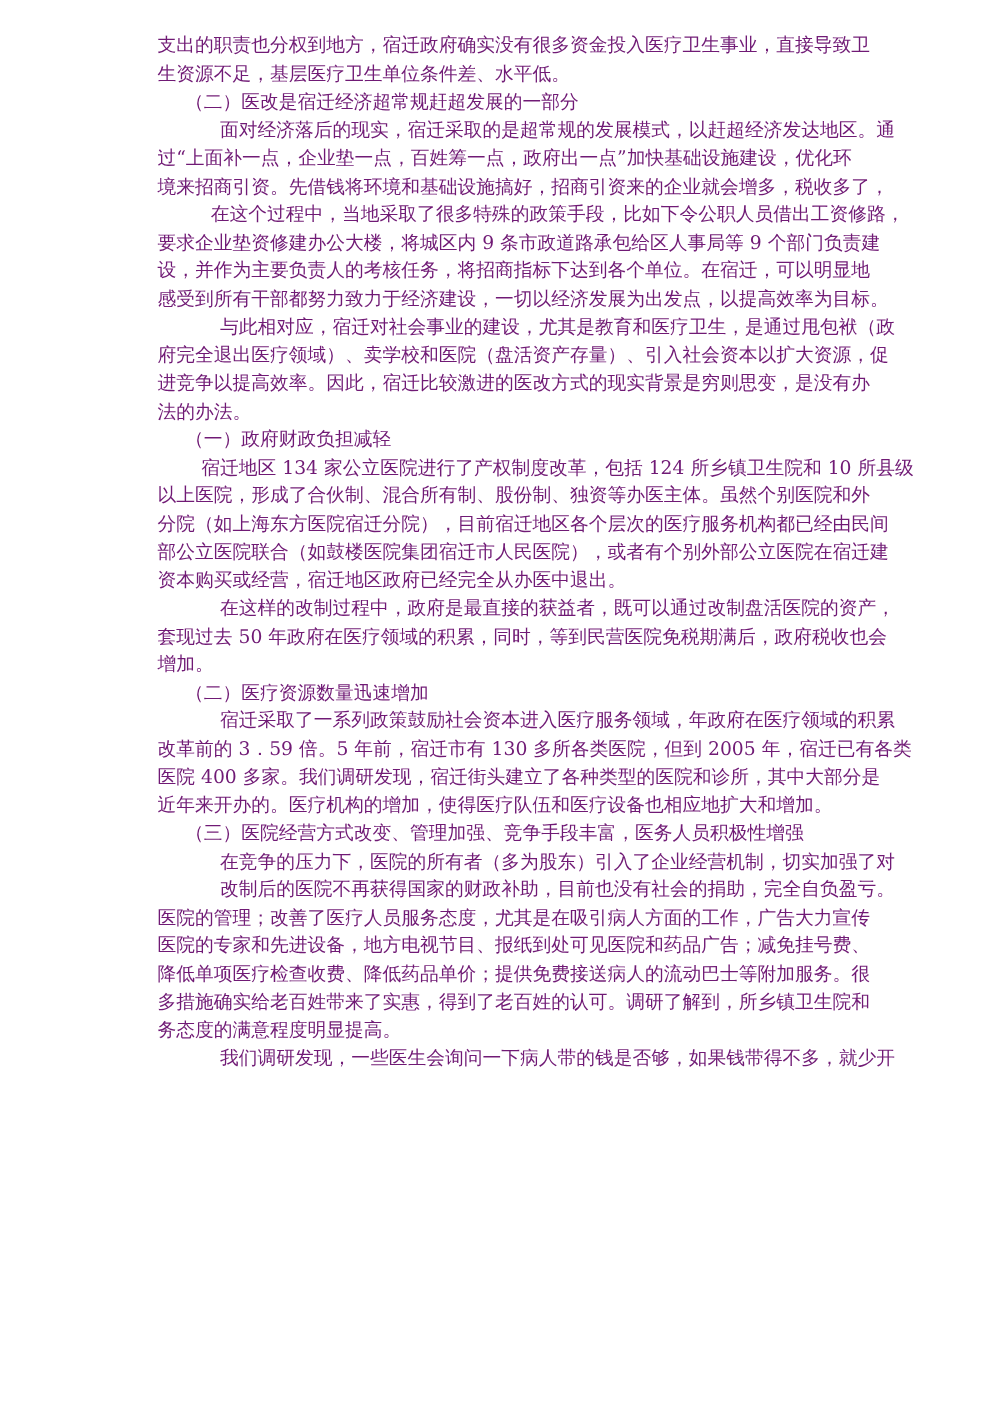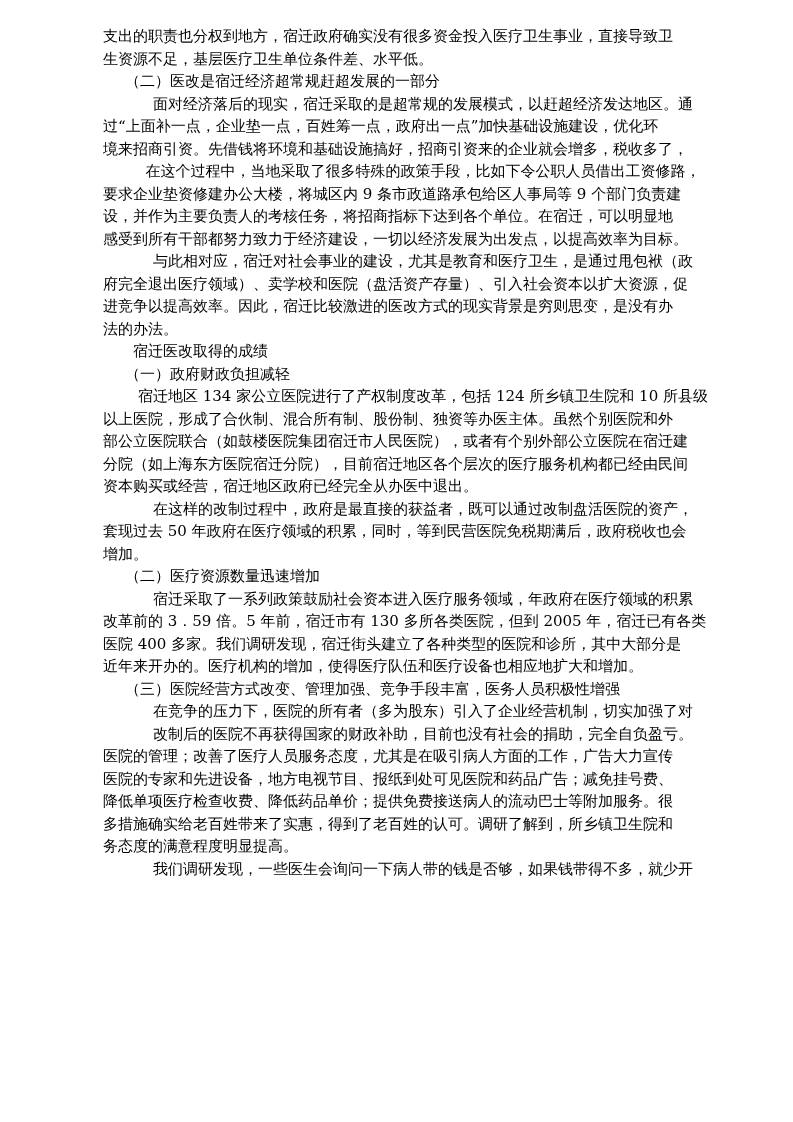--- a/index.html
+++ b/index.html
@@ -1,25 +1,25 @@
 <!DOCTYPE html>
 <html><head>
 <meta charset="utf-8">
 <style>
   html, body { margin: 0; padding: 0; background: #ffffff; }
   body { width: 793px; height: 1122px; position: relative; overflow: hidden; }
   .page {
     position: absolute;
-    left: 103px;
+    left: 126px;
     top: 25px;
     width: 610px;
     font-family: "DejaVu Serif", "Liberation Serif", serif;
     font-size: 15px;
     line-height: 22.5px;
-    color: #000000;
+    color: #701a75;
   }
   .line { white-space: nowrap; height: 22.5px; overflow: visible; }
   .ind { padding-left: 30px; text-align: center; }
   .hd { padding-left: 30px; }
   .hd-sub { padding-left: 22px; }
 </style>
 </head>
 <body>
 
 <div class="page">
@@ -30,26 +30,25 @@
   <div class="line">过“上面补一点，企业垫一点，百姓筹一点，政府出一点”加快基础设施建设，优化环</div>
   <div class="line">境来招商引资。先借钱将环境和基础设施搞好，招商引资来的企业就会增多，税收多了，</div>
   <div class="line ind">在这个过程中，当地采取了很多特殊的政策手段，比如下令公职人员借出工资修路，</div>
   <div class="line">要求企业垫资修建办公大楼，将城区内 9 条市政道路承包给区人事局等 9 个部门负责建</div>
   <div class="line">设，并作为主要负责人的考核任务，将招商指标下达到各个单位。在宿迁，可以明显地</div>
   <div class="line">感受到所有干部都努力致力于经济建设，一切以经济发展为出发点，以提高效率为目标。</div>
   <div class="line ind">与此相对应，宿迁对社会事业的建设，尤其是教育和医疗卫生，是通过甩包袱（政</div>
   <div class="line">府完全退出医疗领域）、卖学校和医院（盘活资产存量）、引入社会资本以扩大资源，促</div>
   <div class="line">进竞争以提高效率。因此，宿迁比较激进的医改方式的现实背景是穷则思变，是没有办</div>
   <div class="line">法的办法。</div>
-  <div class="line hd">宿迁医改取得的成绩</div>
   <div class="line hd-sub">（一）政府财政负担减轻</div>
   <div class="line ind">宿迁地区 134 家公立医院进行了产权制度改革，包括 124 所乡镇卫生院和 10 所县级</div>
   <div class="line">以上医院，形成了合伙制、混合所有制、股份制、独资等办医主体。虽然个别医院和外</div>
+  <div class="line">分院（如上海东方医院宿迁分院），目前宿迁地区各个层次的医疗服务机构都已经由民间</div>
   <div class="line">部公立医院联合（如鼓楼医院集团宿迁市人民医院），或者有个别外部公立医院在宿迁建</div>
-  <div class="line">分院（如上海东方医院宿迁分院），目前宿迁地区各个层次的医疗服务机构都已经由民间</div>
   <div class="line">资本购买或经营，宿迁地区政府已经完全从办医中退出。</div>
   <div class="line ind">在这样的改制过程中，政府是最直接的获益者，既可以通过改制盘活医院的资产，</div>
   <div class="line">套现过去 50 年政府在医疗领域的积累，同时，等到民营医院免税期满后，政府税收也会</div>
   <div class="line">增加。</div>
   <div class="line hd-sub">（二）医疗资源数量迅速增加</div>
   <div class="line ind">宿迁采取了一系列政策鼓励社会资本进入医疗服务领域，年政府在医疗领域的积累</div>
   <div class="line">改革前的 3．59 倍。5 年前，宿迁市有 130 多所各类医院，但到 2005 年，宿迁已有各类</div>
   <div class="line">医院 400 多家。我们调研发现，宿迁街头建立了各种类型的医院和诊所，其中大部分是</div>
   <div class="line">近年来开办的。医疗机构的增加，使得医疗队伍和医疗设备也相应地扩大和增加。</div>
   <div class="line hd-sub">（三）医院经营方式改变、管理加强、竞争手段丰富，医务人员积极性增强</div>

